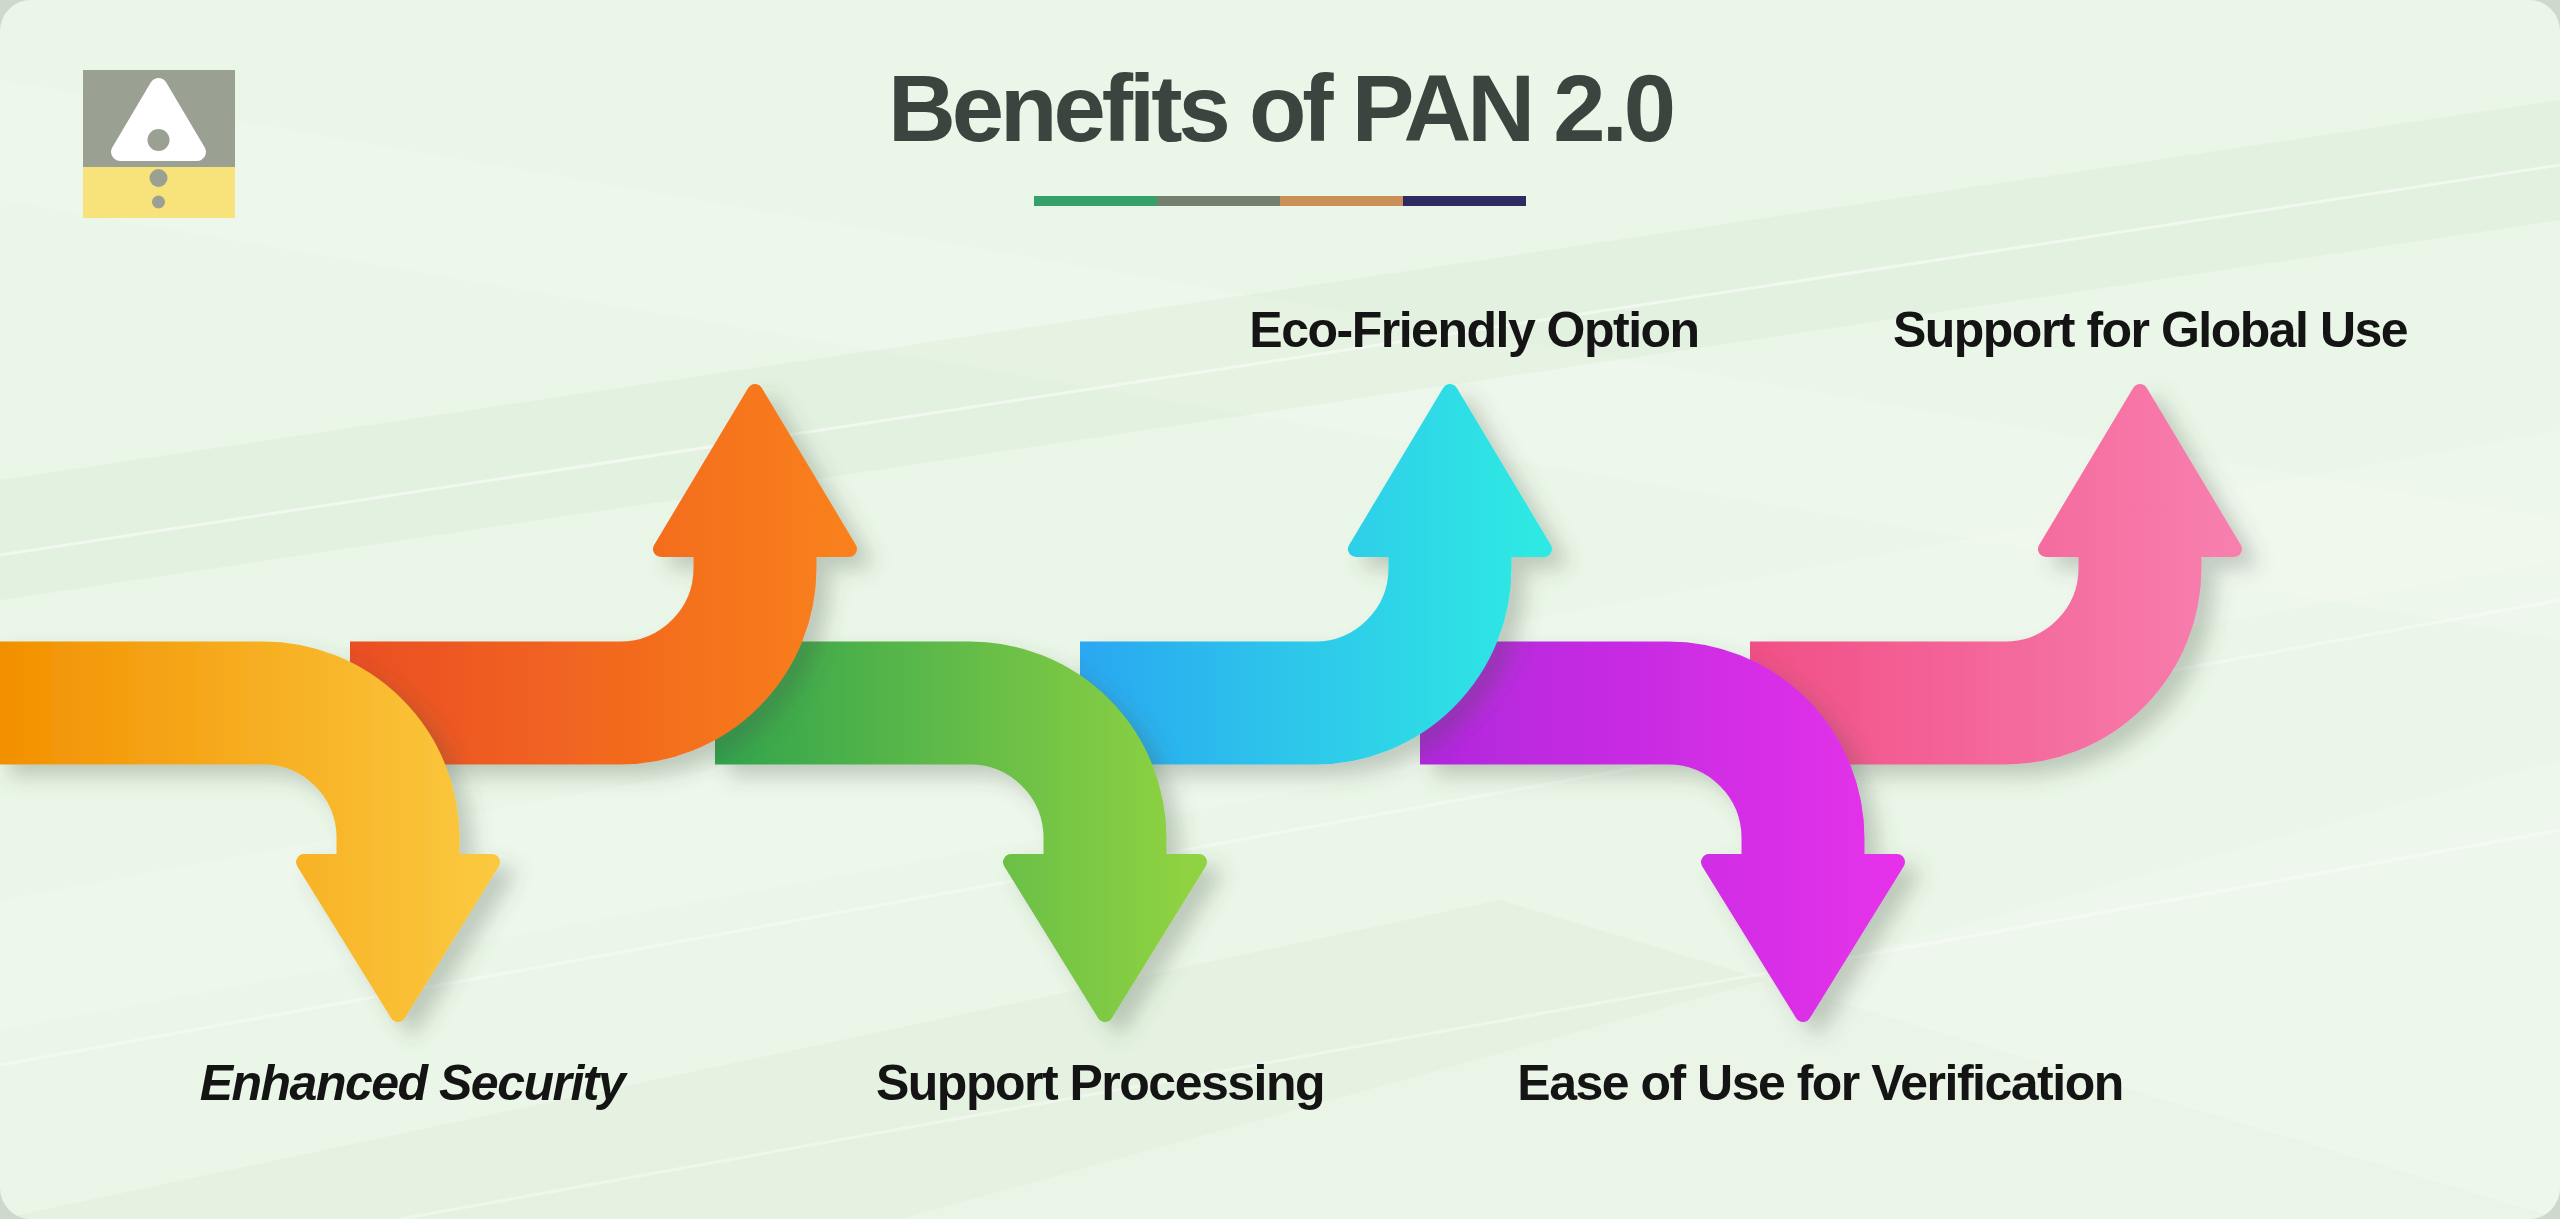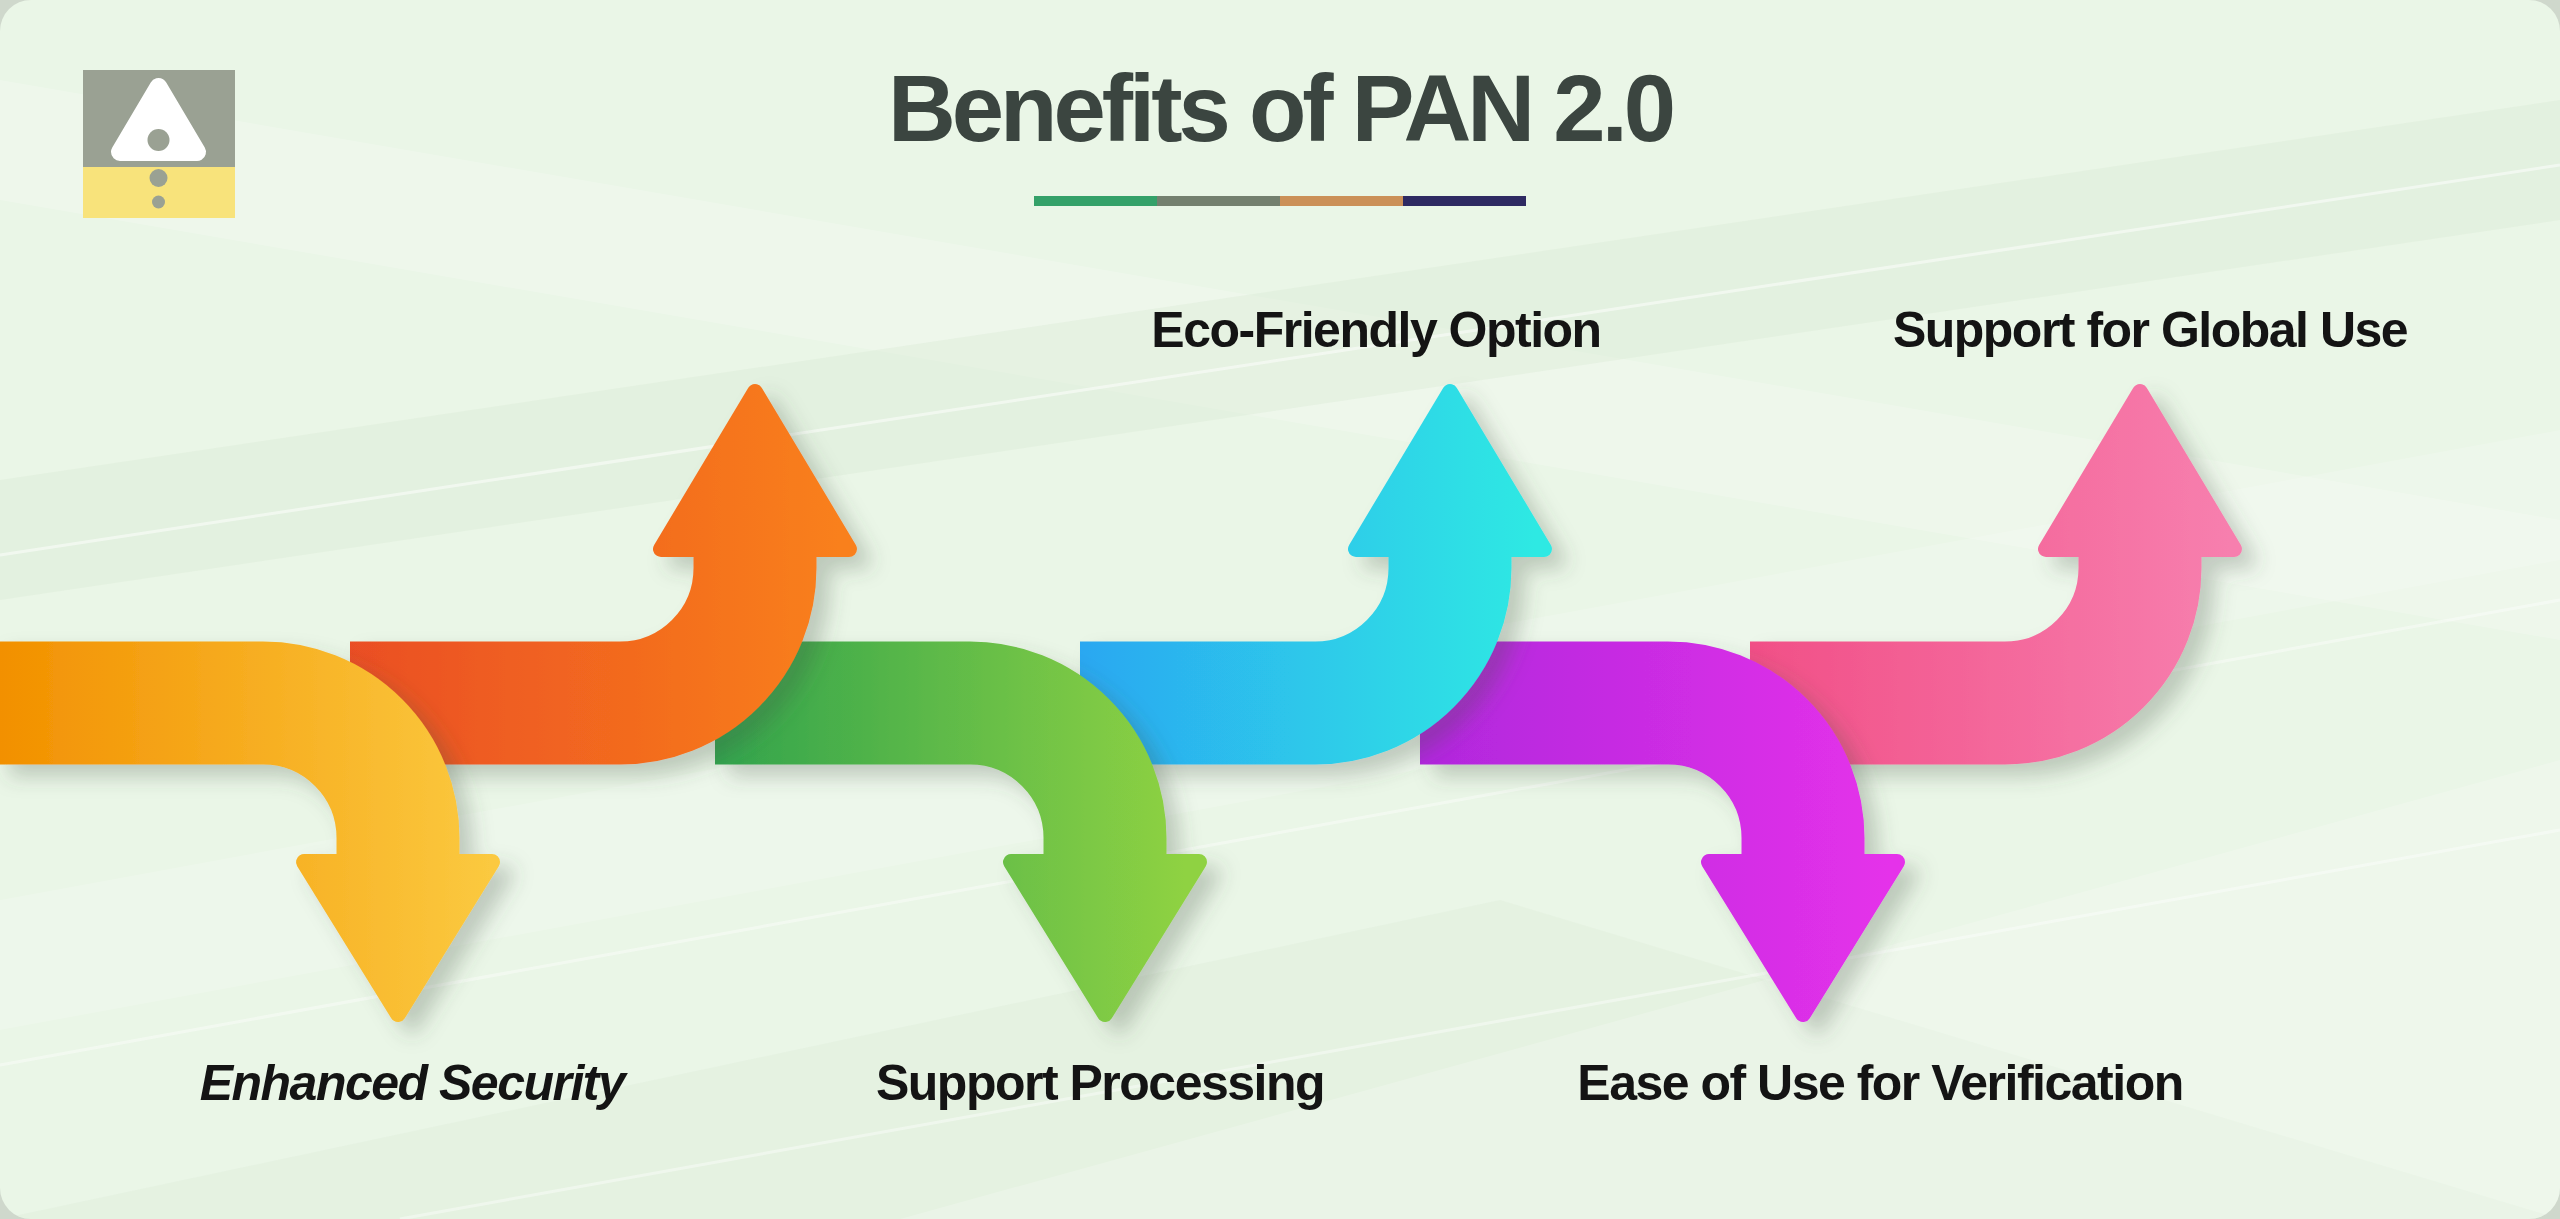--- a/index.html
+++ b/index.html
@@ -16,25 +16,25 @@
     color:#3B4540;white-space:nowrap;
   }
   .underline-svg{position:absolute;left:1034px;top:196px;}
   .logo-svg{position:absolute;left:83px;top:70px;}
   .label{
     position:absolute;transform:translateX(-50%);
     font-size:50px;font-weight:700;letter-spacing:-1.5px;line-height:1.1;
     color:#141414;white-space:nowrap;
   }
   .lbl-seamless{left:737px;top:303px;}
-  .lbl-eco{left:1376px;top:303px;text-align:center;}
+  .lbl-eco{left:1474px;top:303px;text-align:center;}
   .lbl-global{left:2150px;top:303px;}
   .lbl-enhanced{left:412px;top:1056px;font-style:italic;}
   .lbl-faster{left:1100px;top:1056px;}
-  .lbl-ease{left:1880px;top:1056px;}
+  .lbl-ease{left:1820px;top:1056px;}
 </style>
 </head>
 <body>
 
 <div class="stage">
 
   <svg class="ribbon-svg" viewBox="0 0 2560 1219" aria-hidden="true">
     <defs>
       <filter id="ds" x="-40%" y="-40%" width="180%" height="180%">
         <feDropShadow dx="14" dy="12" stdDeviation="10" flood-color="#44533f" flood-opacity="0.27"></feDropShadow>

